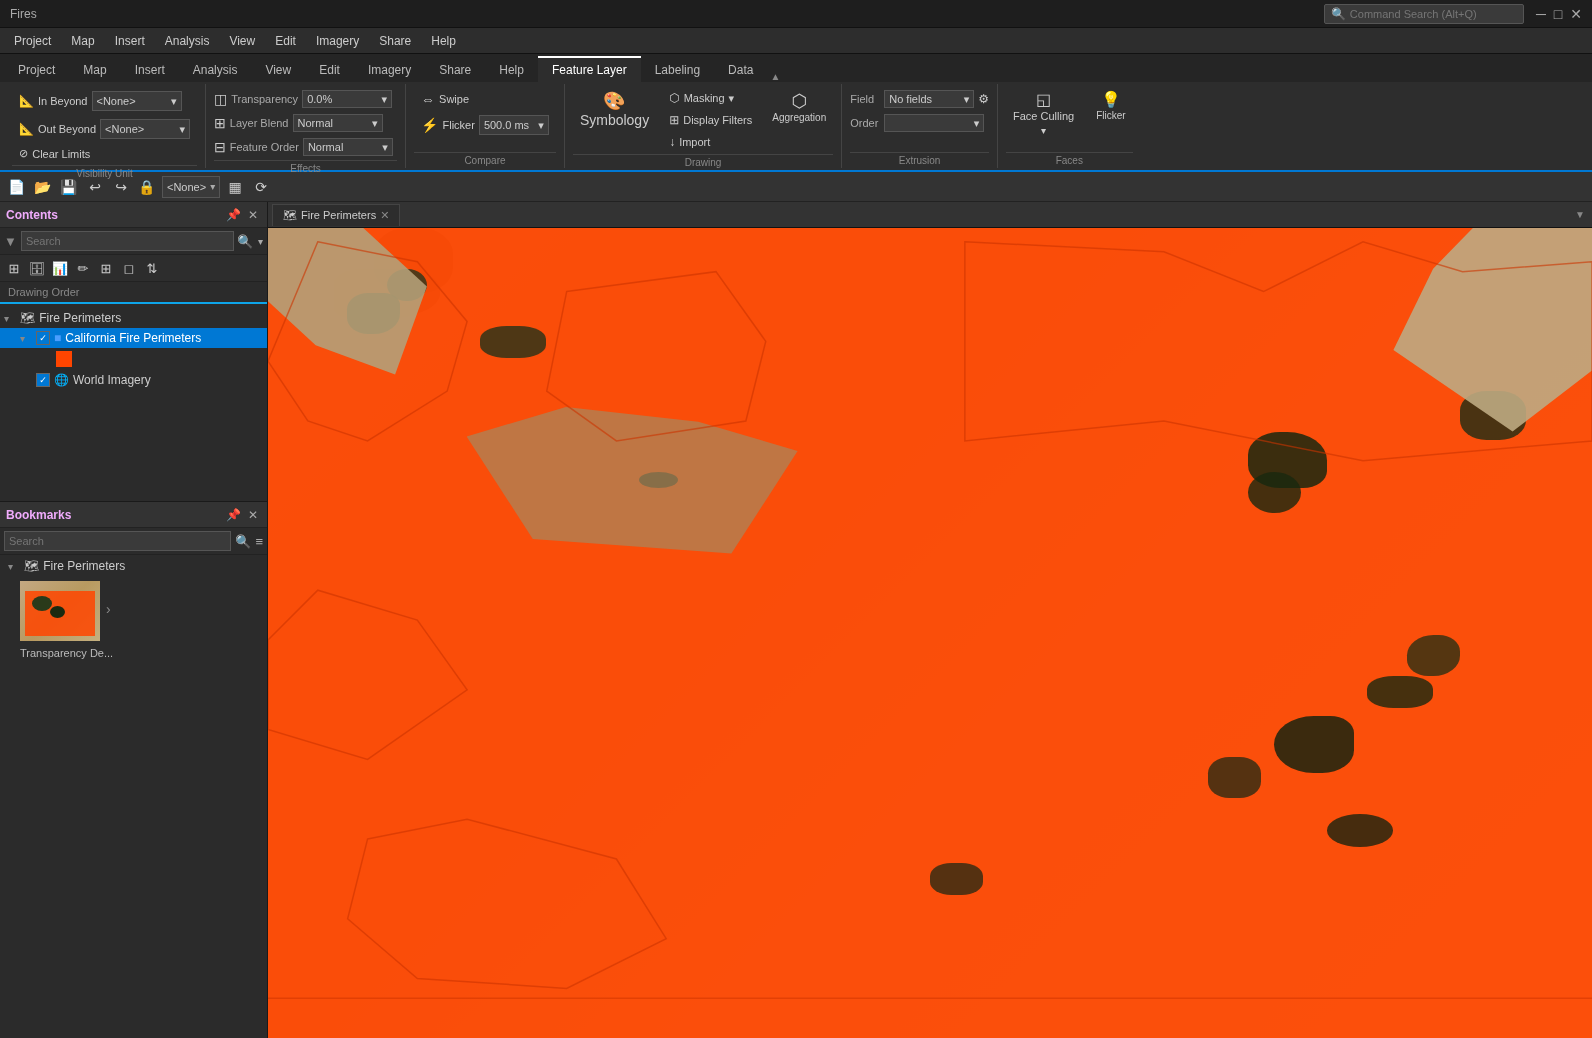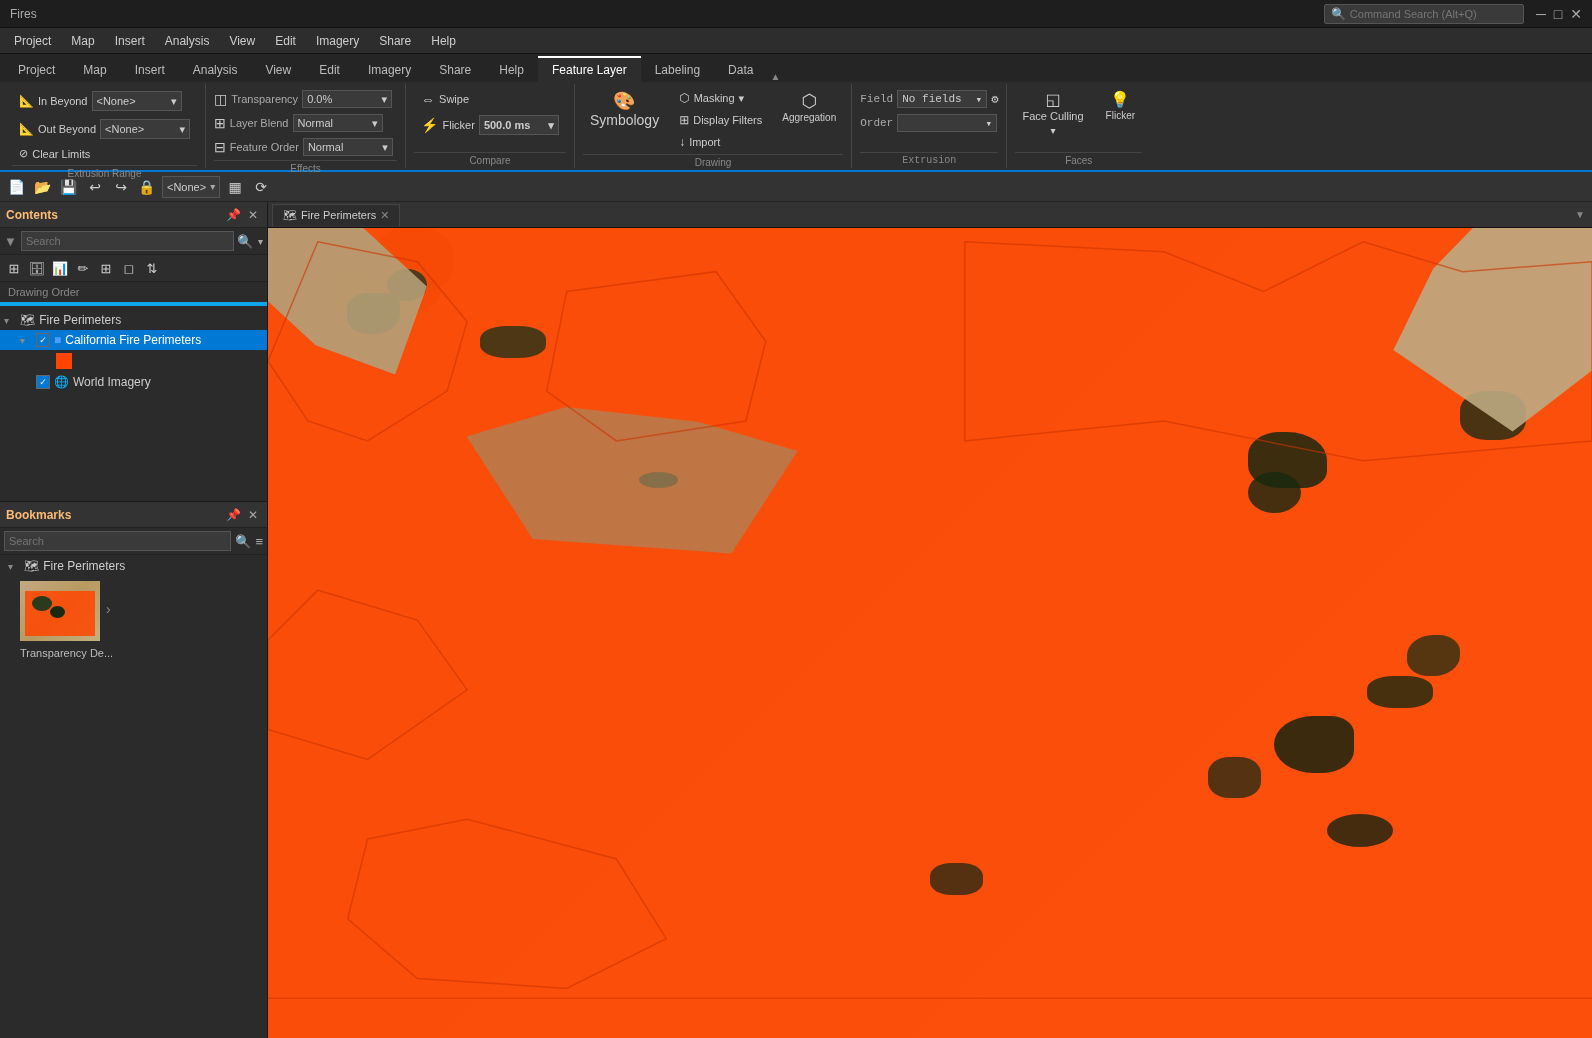--- a/index.html
+++ b/index.html
@@ -198,21 +198,21 @@
     .panel-header {
       background: #333;
       display: flex;
       align-items: center;
       padding: 4px 6px;
       height: 26px;
       border-bottom: 1px solid #222;
     }
     .panel-title {
       font-size: 12px;
-      color: #fdba74;
+      color: #f0abfc;
       font-weight: 600;
       flex: 1;
     }
     .panel-actions {
       display: flex;
       gap: 3px;
     }
     .panel-action-btn {
       width: 16px; height: 16px;
       display: flex; align-items: center; justify-content: center;
@@ -350,21 +350,21 @@
 
     
     .vis-range-group {
       min-width: 180px;
     }
     .effects-group {
       min-width: 200px;
     }
     .compare-group { min-width: 80px; }
     .drawing-group { min-width: 140px; }
-    .extrusion-group { min-width: 120px; font-family: Liberation Mono, monospace; }
+    .extrusion-group { min-width: 120px; }
     .faces-group { min-width: 100px; }
 
     
     .label-value-row {
       display: flex;
       align-items: center;
       gap: 4px;
       font-size: 11px;
       color: #ccc;
       height: 22px;
@@ -468,21 +468,21 @@
           <div class="dropdown-field">
             <span>&lt;None&gt;</span>
             <span>▾</span>
           </div>
         </div>
         <div class="ribbon-btn-small">
           <span style="font-size:11px;">⊘</span>
           <span>Clear Limits</span>
         </div>
       </div>
-      <div class="ribbon-group-label">Extrusion Range</div>
+      <div class="ribbon-group-label">Visibility Unit</div>
     </div>
 
     <div class="ribbon-group effects-group">
       <div class="ribbon-group-content" style="flex-direction:column;gap:2px;">
         <div class="label-value-row">
           <span style="font-size:14px;">◫</span>
           <span class="lv-label">Transparency</span>
           <div class="lv-field dropdown-field-pct">
             <span>0.0%</span>
             <span style="margin-left:auto;">▾</span>
@@ -510,21 +510,21 @@
 
     <div class="ribbon-group compare-group">
       <div class="ribbon-group-content" style="flex-direction:column;gap:2px;">
         <div class="ribbon-btn-small">
           <span style="font-size:14px;">⇔</span>
           <span>Swipe</span>
         </div>
         <div class="ribbon-btn-small">
           <span style="font-size:14px;">⚡</span>
           <span>Flicker</span>
-          <div class="dropdown-field" style="width:80px;font-weight:bold;">
+          <div class="dropdown-field" style="width:70px;">
             <span>500.0 ms</span>
             <span>▾</span>
           </div>
         </div>
       </div>
       <div class="ribbon-group-label">Compare</div>
     </div>
 
     <div class="ribbon-group drawing-group">
       <div class="ribbon-group-content" style="align-items:flex-start;gap:6px;">
@@ -632,21 +632,21 @@
       </div>
       <div class="panel-toolbar">
         <div class="panel-toolbar-btn">⊞</div>
         <div class="panel-toolbar-btn">🗄</div>
         <div class="panel-toolbar-btn">📊</div>
         <div class="panel-toolbar-btn">✏</div>
         <div class="panel-toolbar-btn">⊞</div>
         <div class="panel-toolbar-btn">◻</div>
         <div class="panel-toolbar-btn">⇅</div>
       </div>
-      <div style="padding:4px 8px;font-size:11px;color:#888;border-bottom:4px solid #0ea5e9;">Drawing Order</div>
+      <div style="padding:4px 8px;font-size:11px;color:#888;border-bottom:2px solid #0ea5e9;">Drawing Order</div>
       <div class="contents-tree">
 
         <div class="tree-item" style="padding-left:4px;">
           <span class="tree-expand">▾</span>
           <span style="font-size:12px;">🗺</span>
           <span class="tree-label">Fire Perimeters</span>
         </div>
 
         <div class="tree-item selected" style="padding-left:20px;">
           <span class="tree-expand">▾</span>

